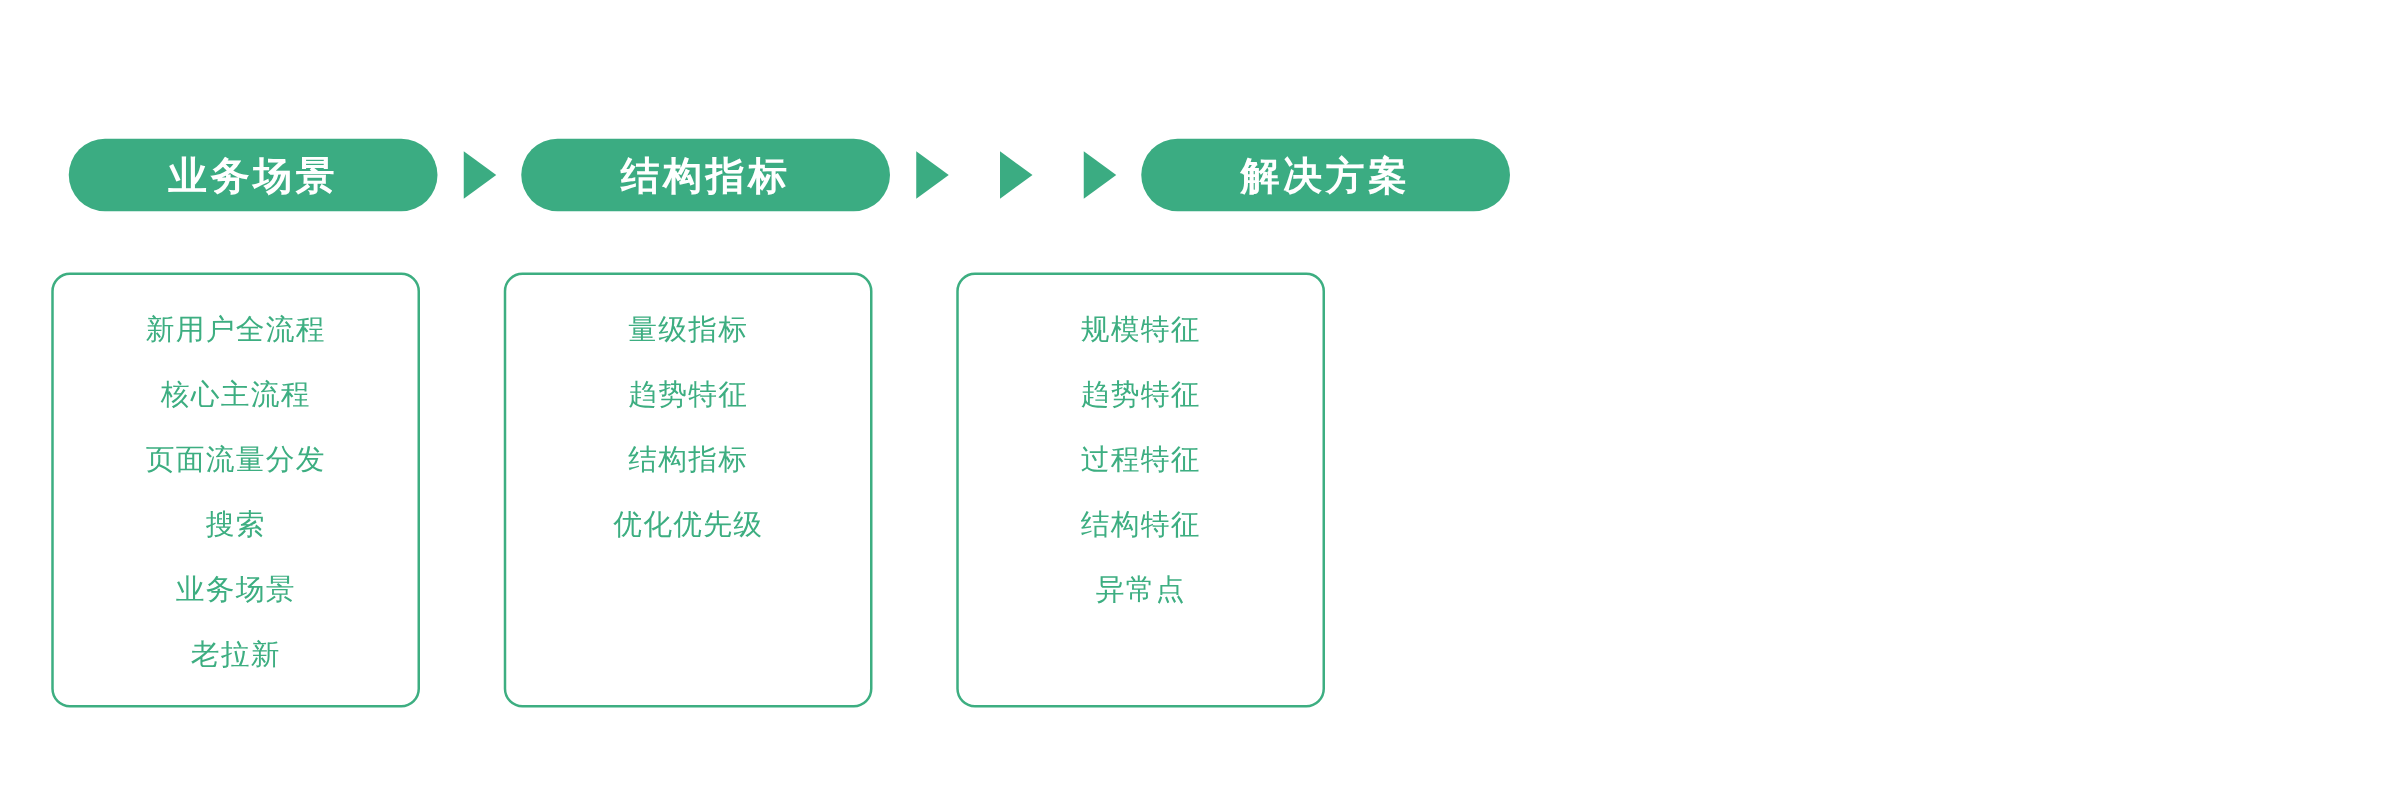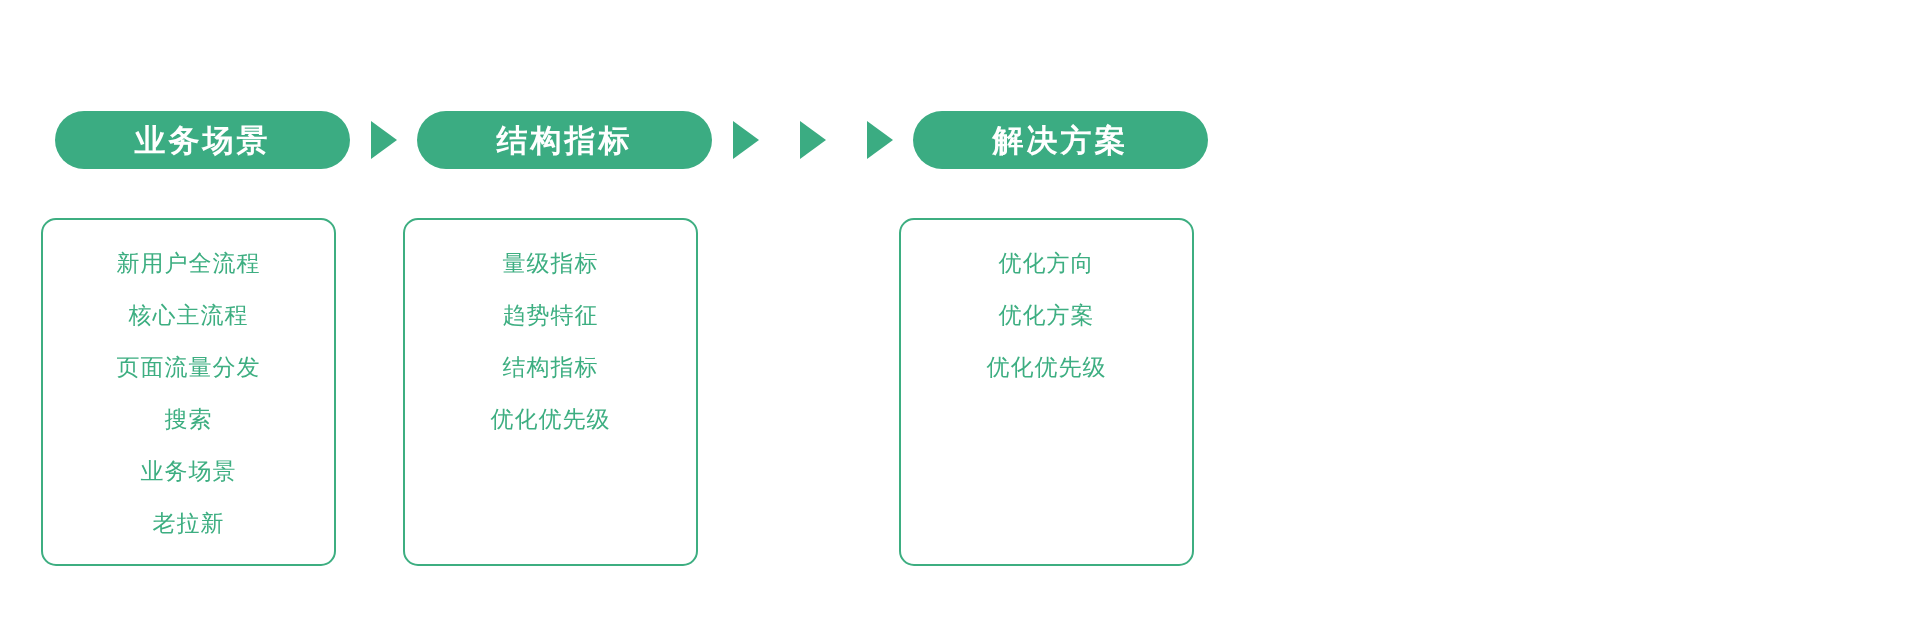--- a/index.html
+++ b/index.html
@@ -173,27 +173,29 @@
 
     <div class="panel">
       <div class="panel-item">量级指标</div>
       <div class="panel-item">趋势特征</div>
       <div class="panel-item">结构指标</div>
       <div class="panel-item">优化优先级</div>
     </div>
 
     <div class="panel-spacer"></div>
 
-
-    <div class="panel-spacer"></div>
-
-
-    <div class="panel-spacer"></div>
-
     <div class="panel">
-      <div class="panel-item">优化方向</div>
-      <div class="panel-item">优化方案</div>
-      <div class="panel-item">优化优先级</div>
-    </div>
+      <div class="panel-item">规模特征</div>
+      <div class="panel-item">趋势特征</div>
+      <div class="panel-item">过程特征</div>
+      <div class="panel-item">结构特征</div>
+      <div class="panel-item">异常点</div>
+    </div>
+
+    <div class="panel-spacer"></div>
+
+
+    <div class="panel-spacer"></div>
+
 
   </div>
 
 </div>
 
 </body></html>

